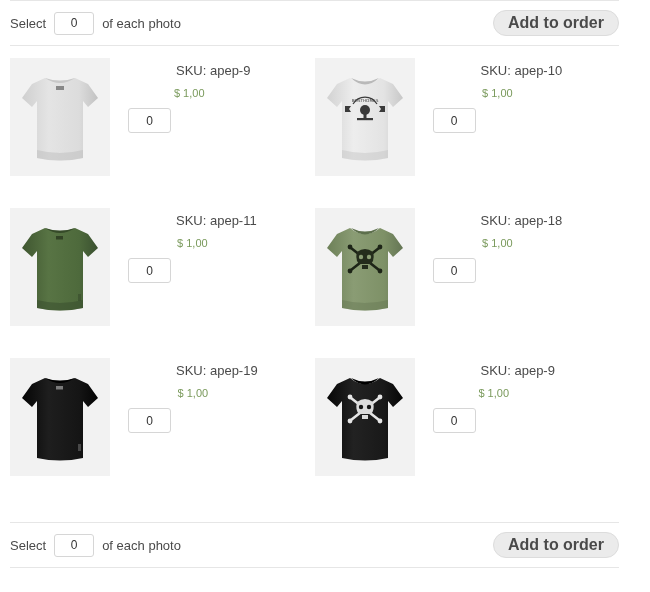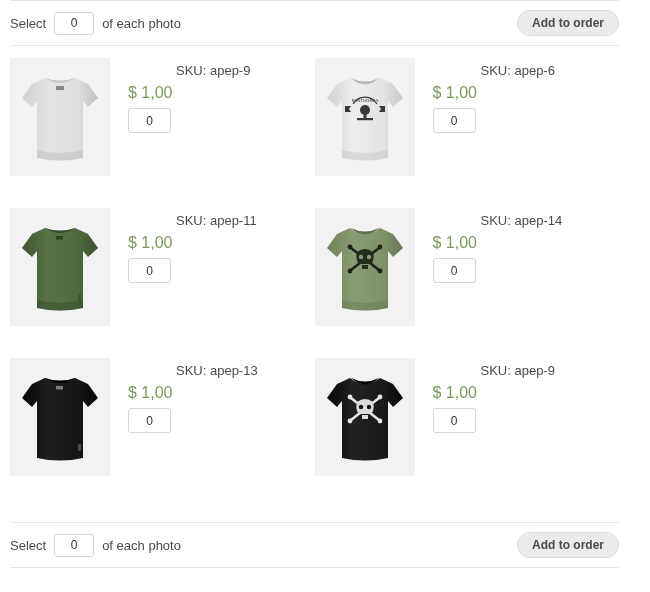--- a/index.html
+++ b/index.html
@@ -55,21 +55,21 @@
   .bulk-spacer {
     flex: 1 1 auto;
   }
   .order-button {
     height: 26px;
     padding: 0 14px;
     border: 1px solid #dcdcdc;
     border-radius: 13px;
     background: #ebebeb;
     font-family: "Liberation Sans", sans-serif;
-    font-size: 12px;
+    font-size: 16px;
     font-weight: bold;
     color: #4a4a4a;
     cursor: pointer;
     white-space: nowrap;
   }
 
   
   .grid {
     padding: 12px 10px 0 10px;
     box-sizing: border-box;
@@ -96,24 +96,25 @@
     box-sizing: border-box;
   }
   .sku {
     font-size: 13px;
     color: #4a4a4a;
     line-height: 18px;
     white-space: nowrap;
     margin-left: 48px;
   }
   .price {
-    font-size: 16px;
+    font-size: 11px;
     color: #7a9a5c;
     line-height: 16px;
     margin-top: 5px;
+    text-align: center;
   }
   .qty-input {
     display: block;
     width: 43px;
     height: 25px;
     margin-top: 7px;
     padding: 0 6px;
     box-sizing: border-box;
     border: 1px solid #d6d6d6;
     border-radius: 3px;
@@ -195,21 +196,21 @@
             <text x="50" y="44" font-family="DejaVu Sans, sans-serif" font-size="4.2" fill="#3a3a3a" text-anchor="middle">BOSTHOMES</text>
             <circle cx="50" cy="52" r="5" fill="#3a3a3a"></circle>
             <rect x="48.5" y="56" width="3" height="4" fill="#3a3a3a"></rect>
             <rect x="42" y="60" width="16" height="2.2" fill="#3a3a3a"></rect>
             <path d="M30 48 L36 48 L34 51 L36 54 L30 54 Z" fill="#3a3a3a"></path>
             <path d="M70 48 L64 48 L66 51 L64 54 L70 54 Z" fill="#3a3a3a"></path>
             <path d="M27 92 Q50 98 73 92 L73 100 Q50 105 27 100 Z" fill="#c4c4c4" opacity="0.45"></path>
           </svg>
         </div>
         <div class="info">
-          <div class="sku">SKU: apep-6</div>
+          <div class="sku">SKU: apep-10</div>
           <div class="price">$ 1,00</div>
           <input class="qty-input" type="text" value="0" style="">
         </div>
       </div>
     </div>
 
     <div class="grid-row">
       <div class="cell">
         <div class="photo">
           <svg class="tee-svg" viewBox="0 0 100 118" xmlns="http://www.w3.org/2000/svg">
@@ -257,21 +258,21 @@
             <circle cx="35" cy="63" r="2.4" fill="#1d2417"></circle>
             <circle cx="65" cy="63" r="2.4" fill="#1d2417"></circle>
             <path d="M42 44 Q50 38 58 44 Q60 52 56 56 L44 56 Q40 52 42 44 Z" fill="#242c1c"></path>
             <circle cx="46" cy="49" r="2.2" fill="#8a9c74"></circle>
             <circle cx="54" cy="49" r="2.2" fill="#8a9c74"></circle>
             <rect x="47" y="57" width="6" height="4" fill="#242c1c"></rect>
             <path d="M27 92 Q50 98 73 92 L73 100 Q50 105 27 100 Z" fill="#62724f" opacity="0.4"></path>
           </svg>
         </div>
         <div class="info">
-          <div class="sku">SKU: apep-14</div>
+          <div class="sku">SKU: apep-18</div>
           <div class="price">$ 1,00</div>
           <input class="qty-input" type="text" value="0" style="">
         </div>
       </div>
     </div>
 
     <div class="grid-row">
       <div class="cell">
         <div class="photo">
           <svg class="tee-svg" viewBox="0 0 100 118" xmlns="http://www.w3.org/2000/svg">
@@ -283,21 +284,21 @@
                 <stop offset="1" stop-color="#040404"></stop>
               </linearGradient>
             </defs>
             <path d="M35 20 L22 26 L12 40 L22 49 L27 43 L27 100 Q50 105 73 100 L73 43 L78 49 L88 40 L78 26 L65 20 Q50 27 35 20 Z" fill="url(#g5)"></path>
             <path d="M35 20 Q50 30 65 20 Q50 25 35 20 Z" fill="#000000"></path>
             <rect x="46" y="28" width="7" height="3.5" fill="#8d8d8d" opacity="0.85"></rect>
             <rect x="68" y="86" width="3" height="7" fill="#6a6a6a" opacity="0.6"></rect>
           </svg>
         </div>
         <div class="info">
-          <div class="sku">SKU: apep-13</div>
+          <div class="sku">SKU: apep-19</div>
           <div class="price">$ 1,00</div>
           <input class="qty-input" type="text" value="0" style="">
         </div>
       </div>
 
       <div class="cell">
         <div class="photo">
           <svg class="tee-svg" viewBox="0 0 100 118" xmlns="http://www.w3.org/2000/svg">
             <defs>
               <linearGradient id="g6" x1="0" y1="0" x2="1" y2="0">

